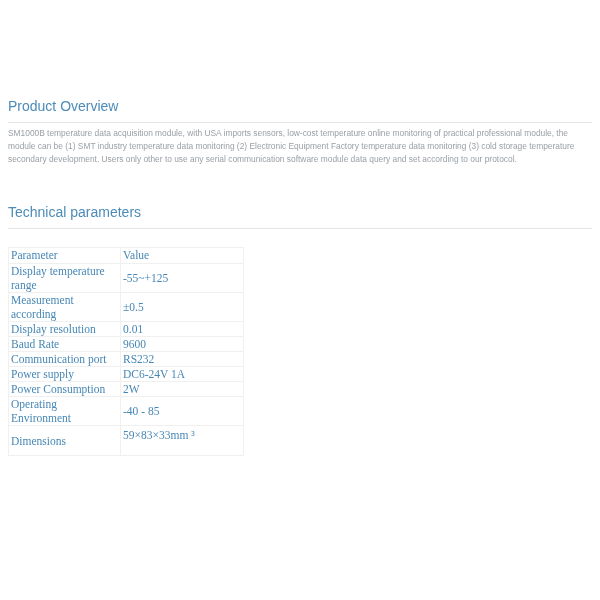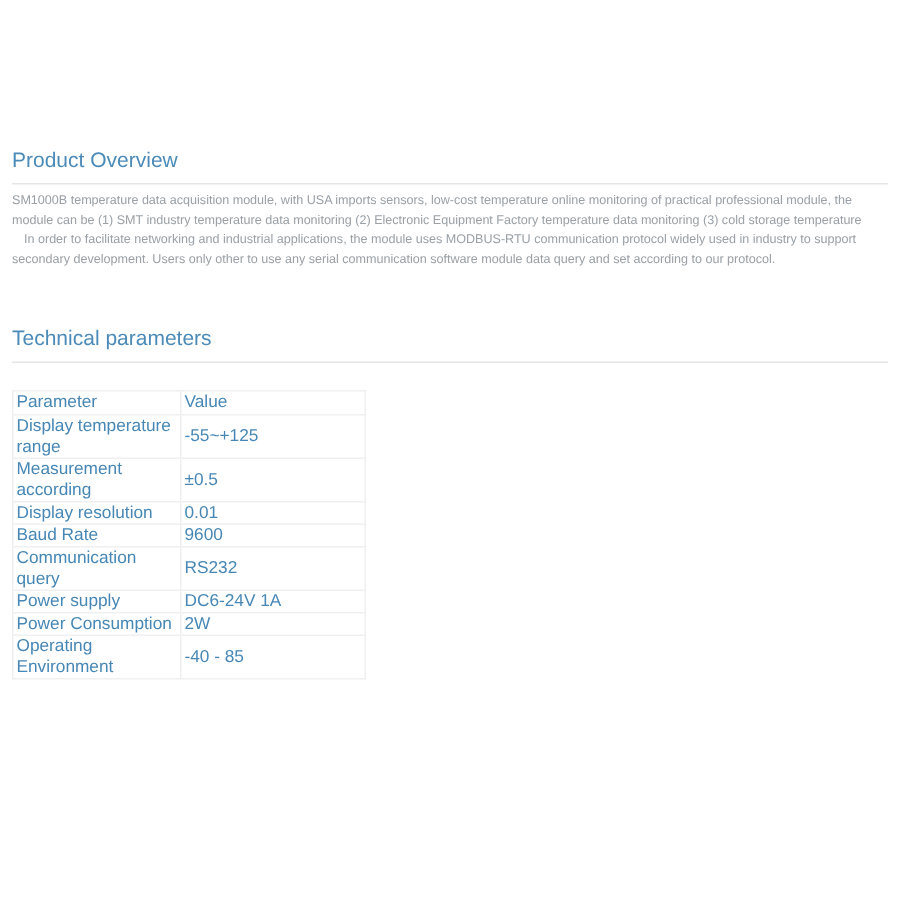--- a/index.html
+++ b/index.html
@@ -38,20 +38,21 @@
     white-space: nowrap;
   }
   .pline.indent {
     padding-left: 8px;
   }
   table.params {
     margin-top: 18px;
     width: 235px;
     border-collapse: collapse;
     table-layout: fixed;
+    font-family: Liberation Serif, serif;
   }
   table.params col.c1 { width: 112px; }
   table.params col.c2 { width: 123px; }
   table.params th,
   table.params td {
     border: 1px solid #f0f0f0;
     padding: 0 1px 0 2px;
     font-size: 11.5px;
     line-height: 14px;
     font-weight: 400;
@@ -72,21 +73,20 @@
 </head>
 <body>
 
 <div class="content">
 
   <h2 class="section">Product Overview</h2>
 
   <div class="para-block">
     <div class="pline">SM1000B temperature data acquisition module, with USA imports sensors, low-cost temperature online monitoring of practical professional module, the</div>
     <div class="pline">module can be (1) SMT industry temperature data monitoring (2) Electronic Equipment Factory temperature data monitoring (3) cold storage temperature</div>
-    <div class="pline indent">In order to facilitate networking and industrial applications, the module uses MODBUS-RTU communication protocol widely used in industry to support</div>
     <div class="pline">secondary development. Users only other to use any serial communication software module data query and set according to our protocol.</div>
   </div>
 
   <h2 class="section second">Technical parameters</h2>
 
   <table class="params">
     <colgroup>
         <col class="c1">
         <col class="c2">
       </colgroup>
@@ -107,31 +107,35 @@
       </tr>
       <tr>
         <td>Display resolution</td>
         <td class="val">0.01</td>
       </tr>
       <tr>
         <td>Baud Rate</td>
         <td class="val">9600</td>
       </tr>
       <tr>
-        <td>Communication query</td>
+        <td>Communication port</td>
         <td class="val">RS232</td>
       </tr>
       <tr>
         <td>Power supply</td>
         <td class="val">DC6-24V 1A</td>
       </tr>
       <tr>
         <td>Power Consumption</td>
         <td class="val">2W</td>
       </tr>
       <tr>
         <td>Operating Environment</td>
         <td class="val">-40 - 85</td>
       </tr>
+      <tr class="row-tall">
+        <td>Dimensions</td>
+        <td class="val">59×83×33mm ³</td>
+      </tr>
     </tbody>
   </table>
 
 </div>
 
 </body></html>

